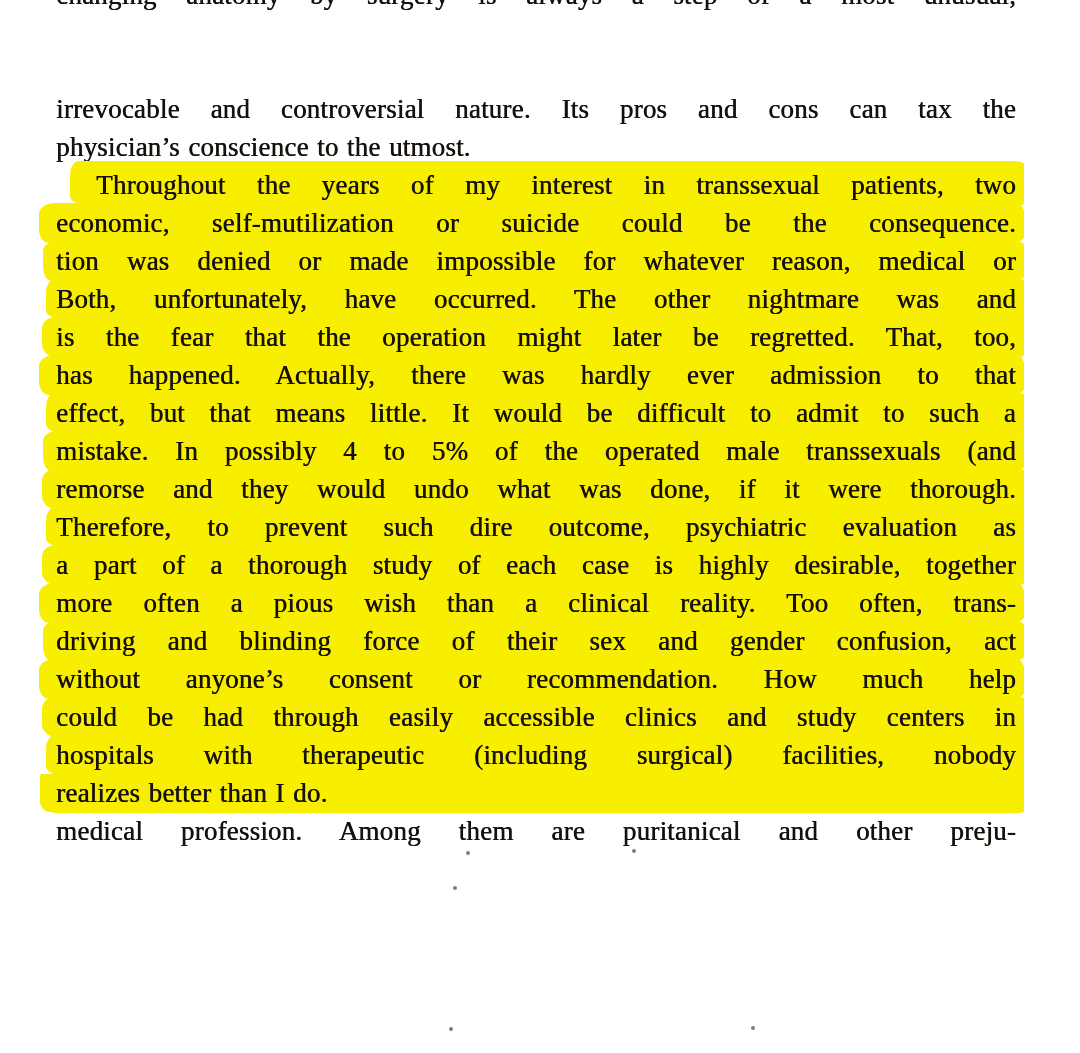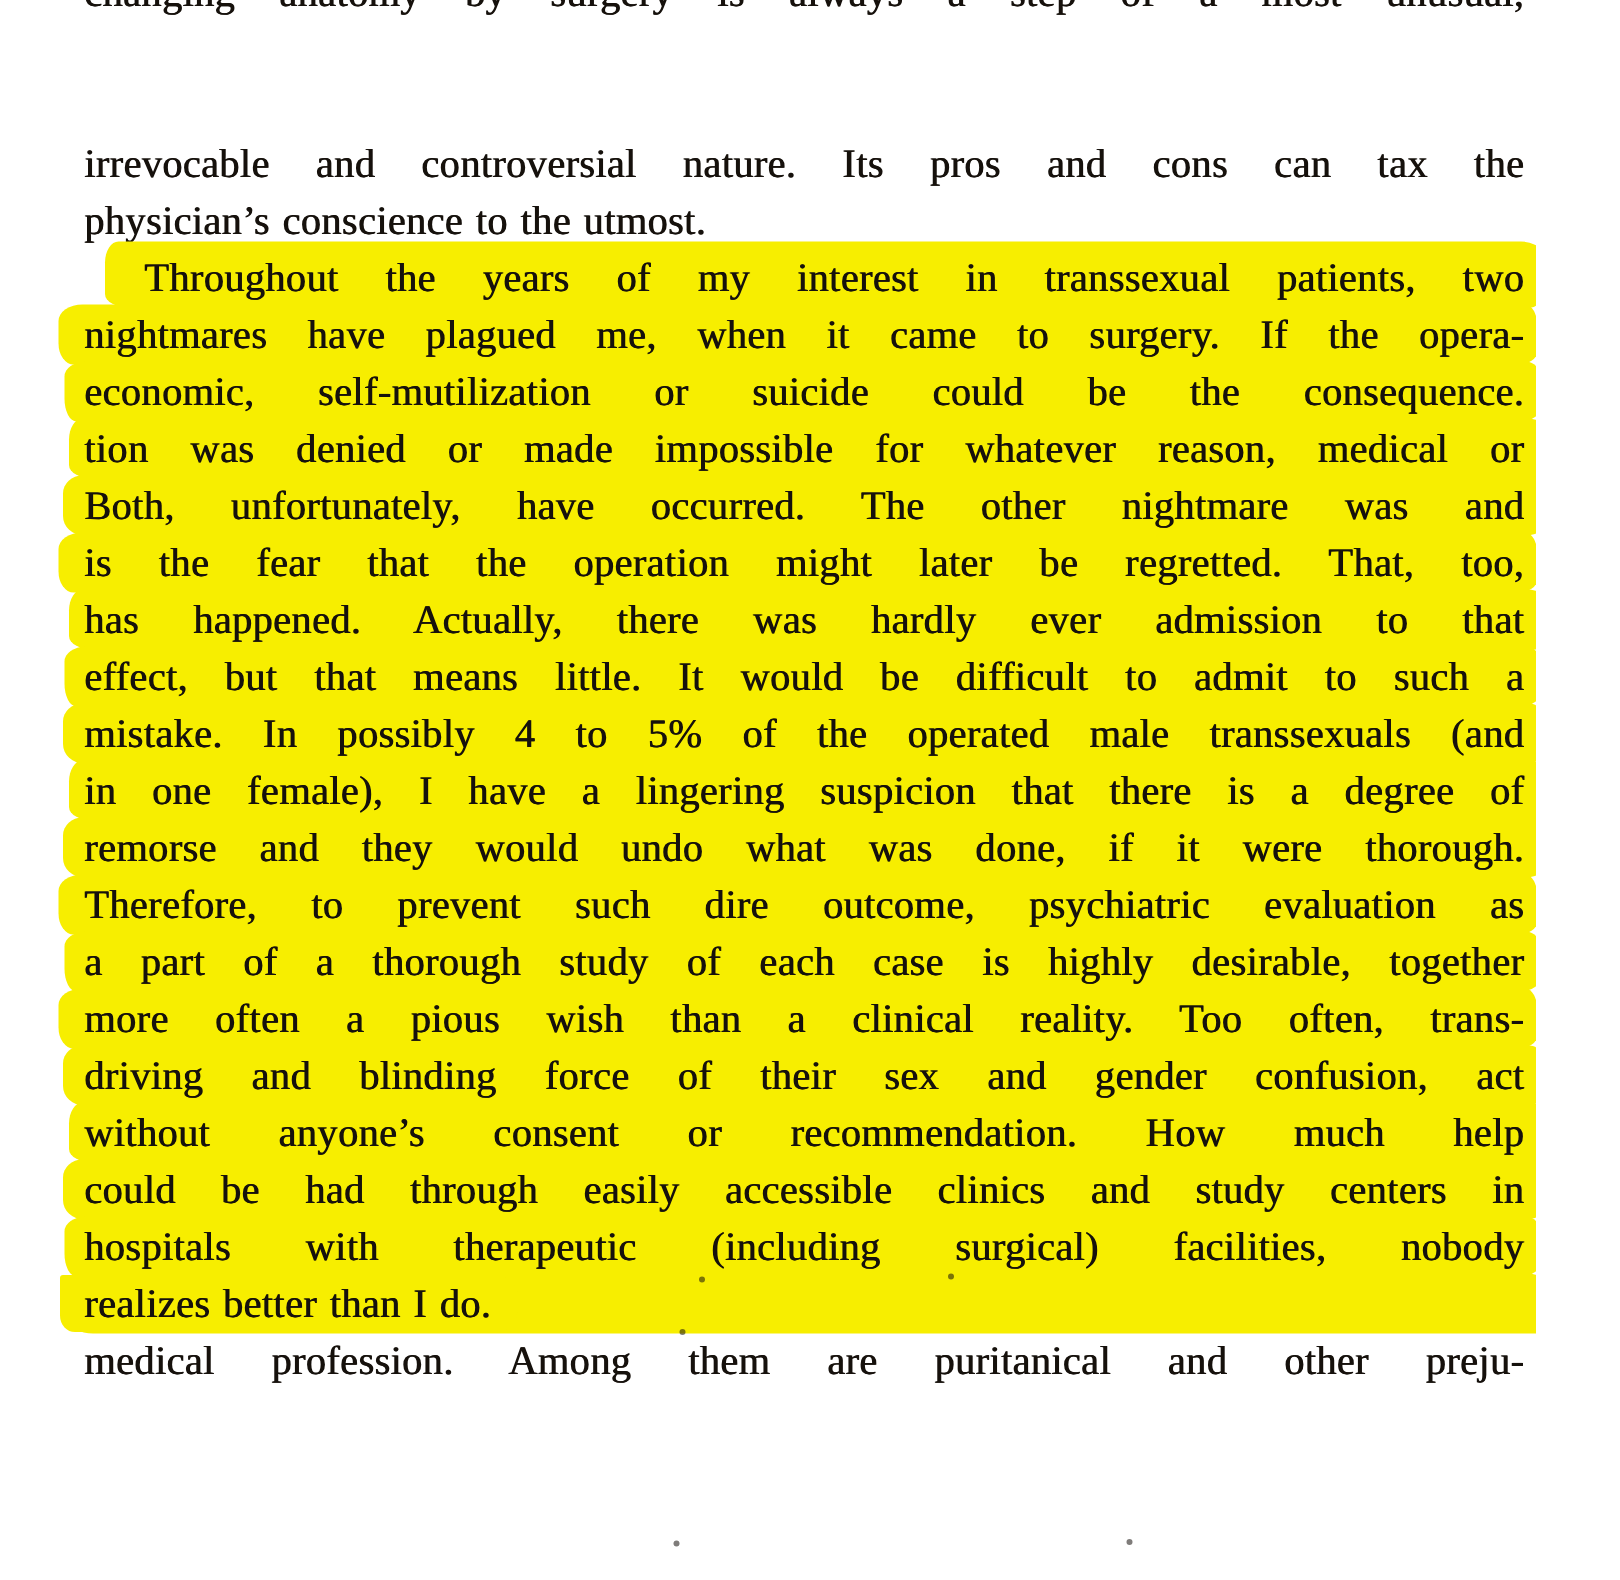--- a/index.html
+++ b/index.html
@@ -59,29 +59,27 @@
 <body>
 
 <div class="page" id="page" style="--paper: #ffffff; --ink: #16110c; --yellow: #f7ee00;">
   <div class="clipline">
     <div class="line">changing anatomy by surgery is always a step of a most unusual,</div>
   </div>
   <div class="textcol" id="textcol">
       <div class="line">irrevocable and controversial nature. Its pros and cons can tax the</div>
       <div class="line nojust">physician’s conscience to the utmost.</div>
       <div class="line hl indent hlfirst">Throughout the years of my interest in transsexual patients, two</div>
-      <div class="line hl">nightmares have plagued me, when it came to surgery. If the opera-</div>
       <div class="line hl">economic, self-mutilization or suicide could be the consequence.</div>
       <div class="line hl">tion was denied or made impossible for whatever reason, medical or</div>
       <div class="line hl">Both, unfortunately, have occurred. The other nightmare was and</div>
       <div class="line hl">is the fear that the operation might later be regretted. That, too,</div>
       <div class="line hl">has happened. Actually, there was hardly ever admission to that</div>
       <div class="line hl">effect, but that means little. It would be difficult to admit to such a</div>
       <div class="line hl">mistake. In possibly 4 to 5% of the operated male transsexuals (and</div>
-      <div class="line hl">in one female), I have a lingering suspicion that there is a degree of</div>
       <div class="line hl">remorse and they would undo what was done, if it were thorough.</div>
       <div class="line hl">Therefore, to prevent such dire outcome, psychiatric evaluation as</div>
       <div class="line hl">a part of a thorough study of each case is highly desirable, together</div>
       <div class="line hl">more often a pious wish than a clinical reality. Too often, trans-</div>
       <div class="line hl">driving and blinding force of their sex and gender confusion, act</div>
       <div class="line hl">without anyone’s consent or recommendation. How much help</div>
       <div class="line hl">could be had through easily accessible clinics and study centers in</div>
       <div class="line hl">hospitals with therapeutic (including surgical) facilities, nobody</div>
       <div class="line hl nojust"><span class="fitbg">realizes better than I do.</span></div>
       <div class="line">medical profession. Among them are puritanical and other preju-</div>

